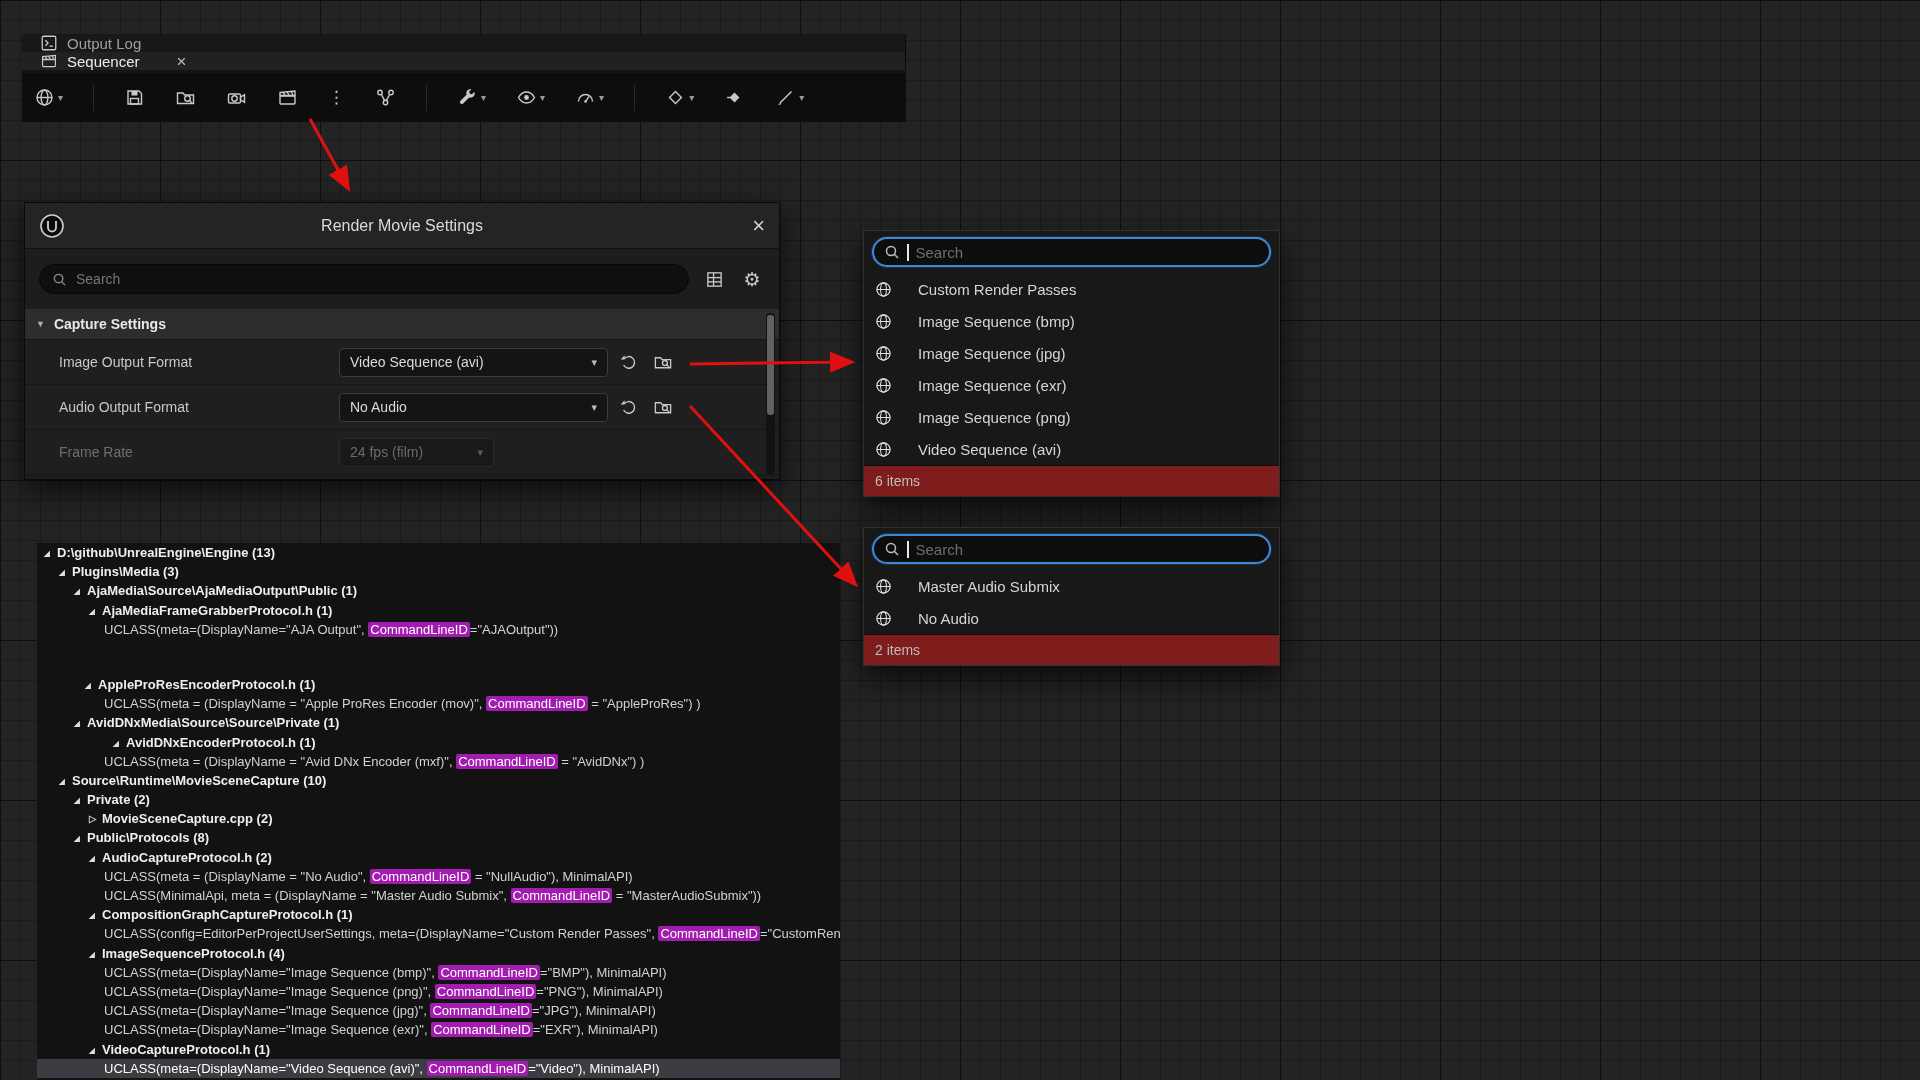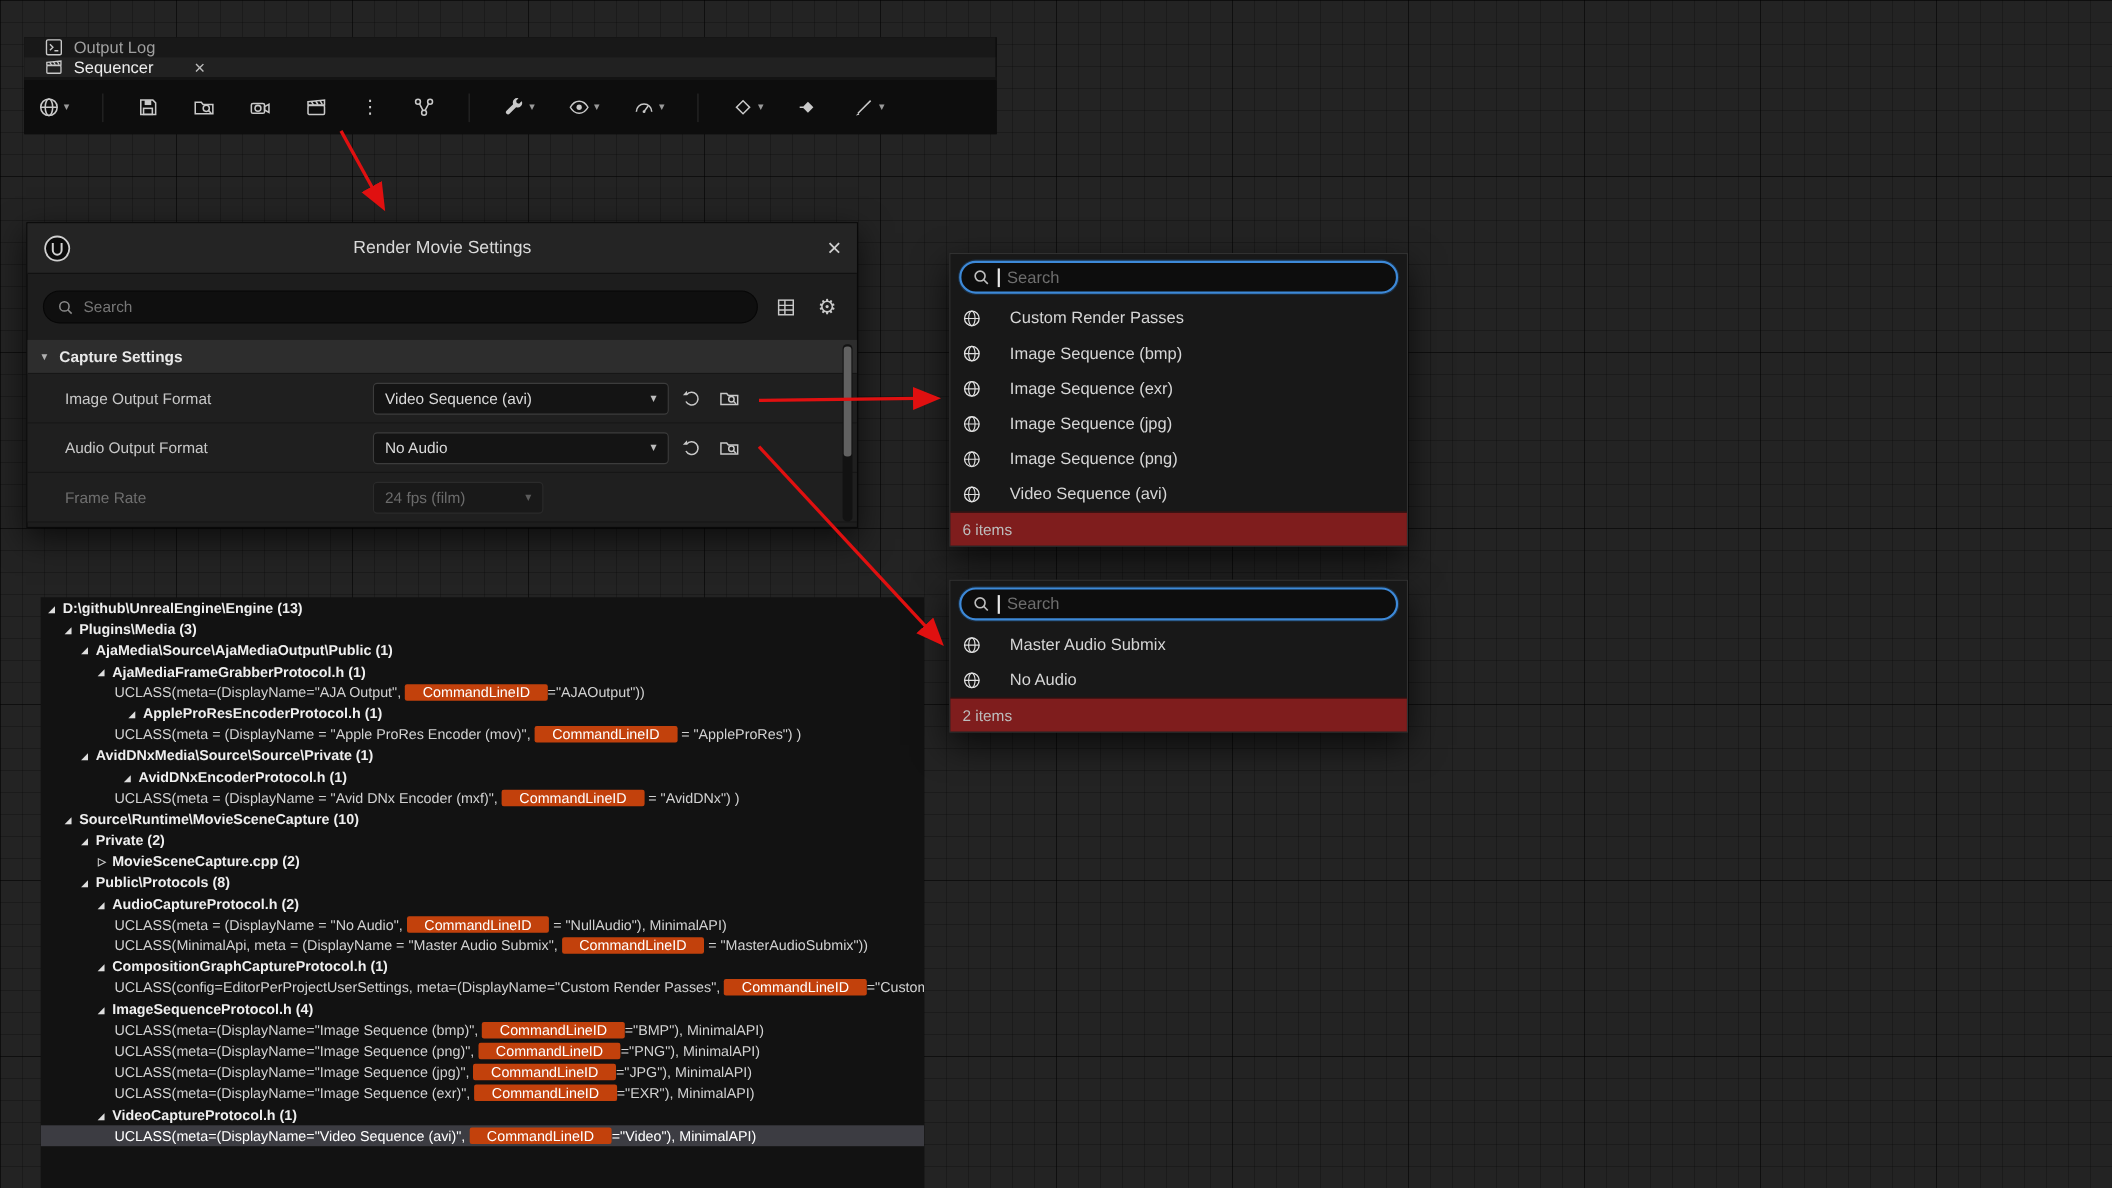--- a/index.html
+++ b/index.html
@@ -69,21 +69,21 @@
   .pfooter { height:31px; background:#7f1d1d; display:flex; align-items:center; padding:0 11px; color:#bdbdbd; font-size:14px; border-top:1px solid #0e0e0e; }
 
   
   .codeview { position:absolute; left:37px; top:543px; width:803px; height:666px; background:#121212;
               font-size:13px; color:#d2d2d2; overflow:hidden; z-index:5; }
   .crow { height:19.2px; line-height:19.2px; white-space:nowrap; }
   .crow.bold { font-weight:700; color:#efefef; }
   .crow.selected { background:#3c3c42; color:#ffffff; }
   .marker { display:inline-block; width:13px; font-size:7.5px; color:#dedede; vertical-align:1px; }
   .marker.c { font-size:9.5px; color:#cfcfcf; }
-  .hl { background:#c2410c; color:#fff; border-radius:2px; padding:0 16px; }
+  .hl { background:#a21caf; color:#fff; border-radius:2px; padding:0 2px; }
 
   .arrows { position:absolute; left:0; top:0; z-index:40; pointer-events:none; }
 </style>
 </head>
 <body>
 
 <div class="dock">
   <div class="tabbar">
     <div class="tab">
       <span>
@@ -333,31 +333,31 @@
     <span>Image Sequence (bmp)</span>
   </div>
       <div class="pitem">
     <span>
       <svg width="17" height="17" viewBox="0 0 18 18">
             <circle cx="9" cy="9" r="7" fill="none" stroke="#e0e0e0" stroke-width="1.3"></circle>
             <ellipse cx="9" cy="9" rx="3.1" ry="7" fill="none" stroke="#e0e0e0" stroke-width="1.1"></ellipse>
             <line x1="2" y1="9" x2="16" y2="9" stroke="#e0e0e0" stroke-width="1.1"></line>
           </svg>
     </span>
+    <span>Image Sequence (jpg)</span>
+  </div>
+      <div class="pitem">
+    <span>
+      <svg width="17" height="17" viewBox="0 0 18 18">
+            <circle cx="9" cy="9" r="7" fill="none" stroke="#e0e0e0" stroke-width="1.3"></circle>
+            <ellipse cx="9" cy="9" rx="3.1" ry="7" fill="none" stroke="#e0e0e0" stroke-width="1.1"></ellipse>
+            <line x1="2" y1="9" x2="16" y2="9" stroke="#e0e0e0" stroke-width="1.1"></line>
+          </svg>
+    </span>
     <span>Image Sequence (exr)</span>
-  </div>
-      <div class="pitem">
-    <span>
-      <svg width="17" height="17" viewBox="0 0 18 18">
-            <circle cx="9" cy="9" r="7" fill="none" stroke="#e0e0e0" stroke-width="1.3"></circle>
-            <ellipse cx="9" cy="9" rx="3.1" ry="7" fill="none" stroke="#e0e0e0" stroke-width="1.1"></ellipse>
-            <line x1="2" y1="9" x2="16" y2="9" stroke="#e0e0e0" stroke-width="1.1"></line>
-          </svg>
-    </span>
-    <span>Image Sequence (jpg)</span>
   </div>
       <div class="pitem">
     <span>
       <svg width="17" height="17" viewBox="0 0 18 18">
             <circle cx="9" cy="9" r="7" fill="none" stroke="#e0e0e0" stroke-width="1.3"></circle>
             <ellipse cx="9" cy="9" rx="3.1" ry="7" fill="none" stroke="#e0e0e0" stroke-width="1.1"></ellipse>
             <line x1="2" y1="9" x2="16" y2="9" stroke="#e0e0e0" stroke-width="1.1"></line>
           </svg>
     </span>
     <span>Image Sequence (png)</span>
@@ -415,21 +415,21 @@
     <span>2 items</span>
   </div>
 </div>
 
 <div class="codeview" id="code-tree">
     <div class="crow bold" style="padding-left: 7px;"><span class="marker">◢</span>D:\github\UnrealEngine\Engine  (13)</div>
     <div class="crow bold" style="padding-left: 22px;"><span class="marker">◢</span>Plugins\Media  (3)</div>
     <div class="crow bold" style="padding-left: 37px;"><span class="marker">◢</span>AjaMedia\Source\AjaMediaOutput\Public  (1)</div>
     <div class="crow bold" style="padding-left: 52px;"><span class="marker">◢</span>AjaMediaFrameGrabberProtocol.h  (1)</div>
     <div class="crow" style="padding-left: 67px;">UCLASS(meta=(DisplayName="AJA Output", <span class="hl">CommandLineID</span>="AJAOutput"))</div>
-    <div class="crow bold" style="padding-left: 80px;"><span class="marker">◢</span>AppleProResEncoderProtocol.h  (1)</div>
+    <div class="crow bold" style="padding-left: 48px; margin-top: 36px;"><span class="marker">◢</span>AppleProResEncoderProtocol.h  (1)</div>
     <div class="crow" style="padding-left: 67px;">UCLASS(meta = (DisplayName = "Apple ProRes Encoder (mov)", <span class="hl">CommandLineID</span> = "AppleProRes") )</div>
     <div class="crow bold" style="padding-left: 37px;"><span class="marker">◢</span>AvidDNxMedia\Source\Source\Private  (1)</div>
     <div class="crow bold" style="padding-left: 76px;"><span class="marker">◢</span>AvidDNxEncoderProtocol.h  (1)</div>
     <div class="crow" style="padding-left: 67px;">UCLASS(meta = (DisplayName = "Avid DNx Encoder (mxf)", <span class="hl">CommandLineID</span> = "AvidDNx") )</div>
     <div class="crow bold" style="padding-left: 22px;"><span class="marker">◢</span>Source\Runtime\MovieSceneCapture  (10)</div>
     <div class="crow bold" style="padding-left: 37px;"><span class="marker">◢</span>Private  (2)</div>
     <div class="crow bold" style="padding-left: 52px;"><span class="marker c">▷</span>MovieSceneCapture.cpp  (2)</div>
     <div class="crow bold" style="padding-left: 37px;"><span class="marker">◢</span>Public\Protocols  (8)</div>
     <div class="crow bold" style="padding-left: 52px;"><span class="marker">◢</span>AudioCaptureProtocol.h  (2)</div>
     <div class="crow" style="padding-left: 67px;">UCLASS(meta = (DisplayName = "No Audio", <span class="hl">CommandLineID</span> = "NullAudio"), MinimalAPI)</div>

